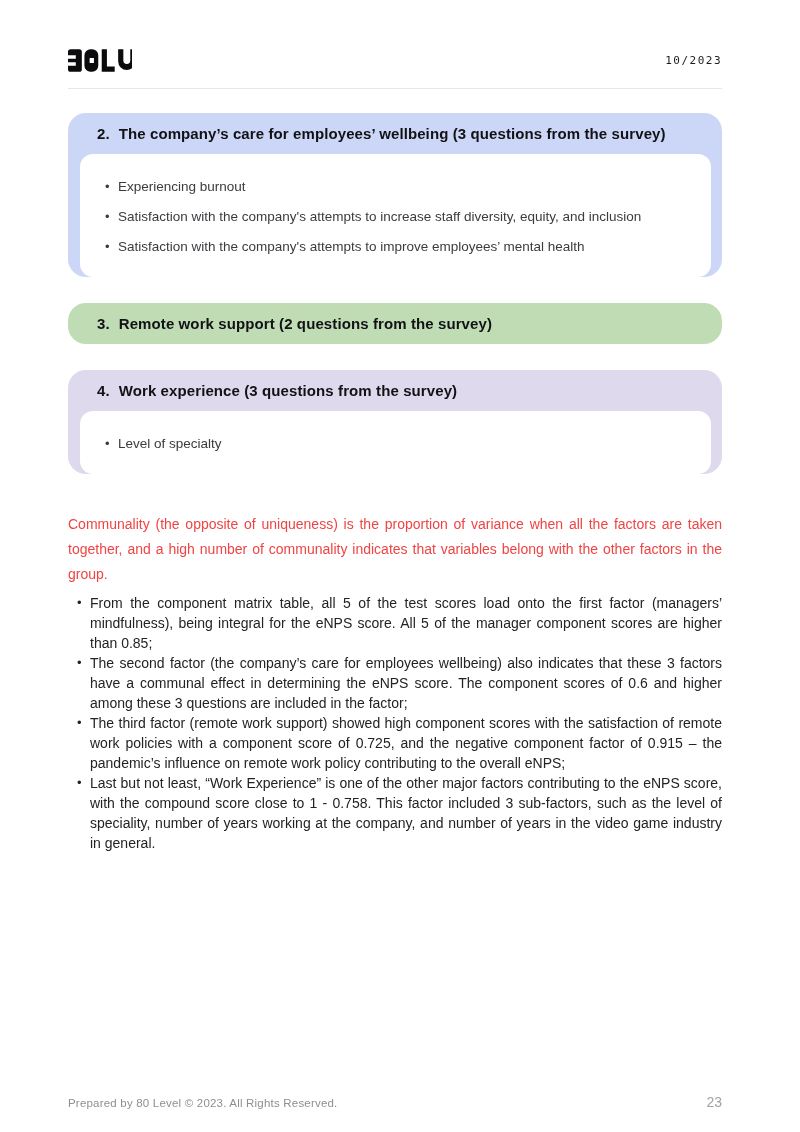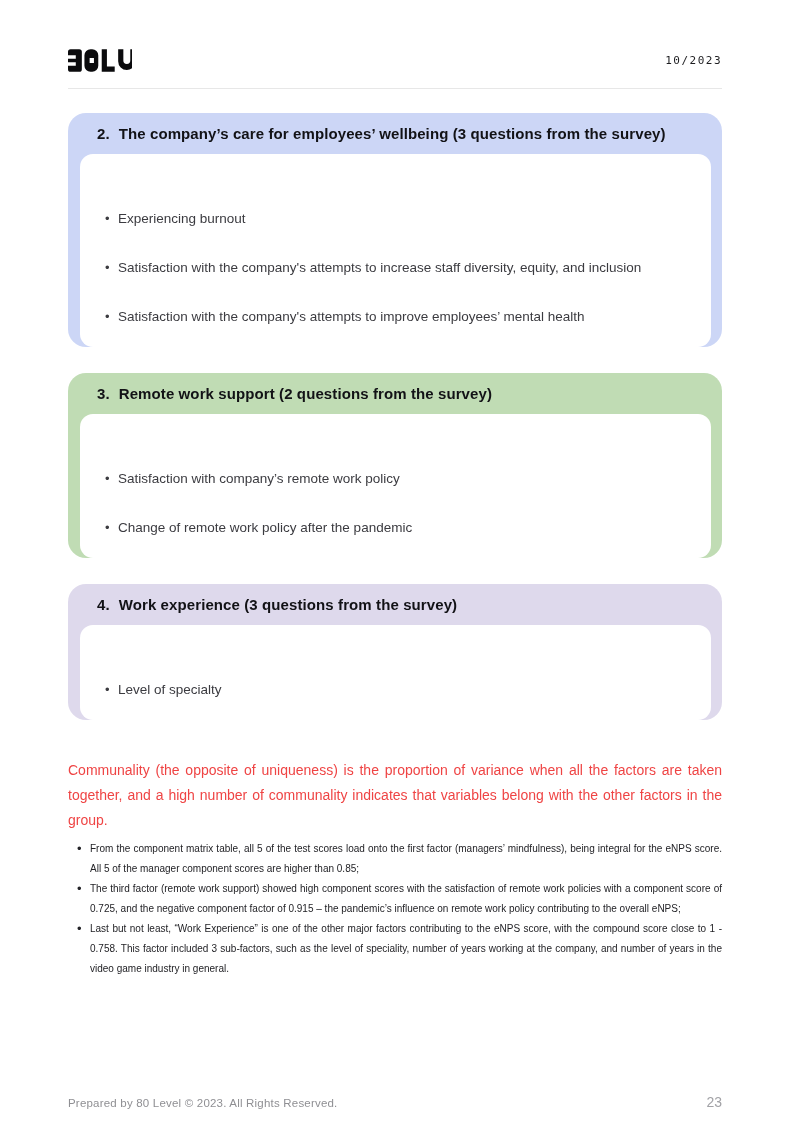--- a/index.html
+++ b/index.html
@@ -37,40 +37,39 @@
   .card-body {
     background: #ffffff; border-radius: 13px;
     margin: 0 11px 9px 12px;
     padding: 24px 18px 22px 25px;
   }
   .card-item {
     position: relative;
     padding-left: 13px;
     font-size: 13.5px; line-height: 17px; color: #3b3b40;
     margin-bottom: 13px;
-    margin-top: 32px;
   }
   .card-item:last-child { margin-bottom: 0; }
   .card-item::before {
     content: "\2022";
     position: absolute; left: 0; top: 0;
     color: #3b3b40; font-size: 13px;
   }
 
   
   .paragraph {
     margin: 38px 0 0 0;
     font-size: 14px; line-height: 25px;
     text-align: justify; color: #ef4444;
   }
   .analysis-list { list-style: none; margin: 6px 0 0 0; padding: 0; }
   .analysis-item {
     position: relative;
     padding-left: 22px;
-    font-size: 10px; line-height: 20px;
+    font-size: 14px; line-height: 20px;
     text-align: justify; color: #232327;
   }
   .analysis-item::before {
     content: "\2022";
     position: absolute; left: 9px; top: 0;
     font-size: 13px; color: #232327;
   }
 
   
   .footer {
@@ -111,42 +110,39 @@
         <div class="card-item">Satisfaction with the company's attempts to increase staff diversity, equity, and inclusion</div>
         <div class="card-item">Satisfaction with the company's attempts to improve employees’ mental health</div>
       </div>
     </section>
 
     <section class="card" style="background-color: rgb(192, 220, 180);">
       <div class="card-head">
         <span>3.</span>
         <span>Remote work support (2 questions from the survey)</span>
       </div>
-      <div class="card-body">
-        <div class="card-item">Satisfaction with company’s remote work policy</div>
-        <div class="card-item">Change of remote work policy after the pandemic</div>
-      </div>
     </section>
 
     <section class="card" style="background-color: rgb(222, 217, 236);">
       <div class="card-head">
         <span>4.</span>
         <span>Work experience (3 questions from the survey)</span>
       </div>
       <div class="card-body">
         <div class="card-item">Level of specialty</div>
       </div>
     </section>
 
   </div>
 
   <p class="paragraph">Communality (the opposite of uniqueness) is the proportion of variance when all the factors are taken together, and a high number of communality indicates that variables belong with the other factors in the group.</p>
 
   <ul class="analysis-list">
     <li class="analysis-item">From the component matrix table, all 5 of the test scores load onto the first factor (managers’ mindfulness), being integral for the eNPS score. All 5 of the manager component scores are higher than 0.85;</li>
+    <li class="analysis-item">The second factor (the company’s care for employees wellbeing) also indicates that these 3 factors have a communal effect in determining the eNPS score. The component scores of 0.6 and higher among these 3 questions are included in the factor;</li>
     <li class="analysis-item">The third factor (remote work support) showed high component scores with the satisfaction of remote work policies with a component score of 0.725, and the negative component factor of 0.915 – the pandemic’s influence on remote work policy contributing to the overall eNPS;</li>
     <li class="analysis-item">Last but not least, “Work Experience” is one of the other major factors contributing to the eNPS score, with the compound score close to 1 - 0.758. This factor included 3 sub-factors, such as the level of speciality, number of years working at the company, and number of years in the video game industry in general.</li>
   </ul>
 
   <div class="footer">
     <span class="footer-left">Prepared by 80 Level © 2023. All Rights Reserved.</span>
     <span class="footer-page">23</span>
   </div>
 
 </div>

